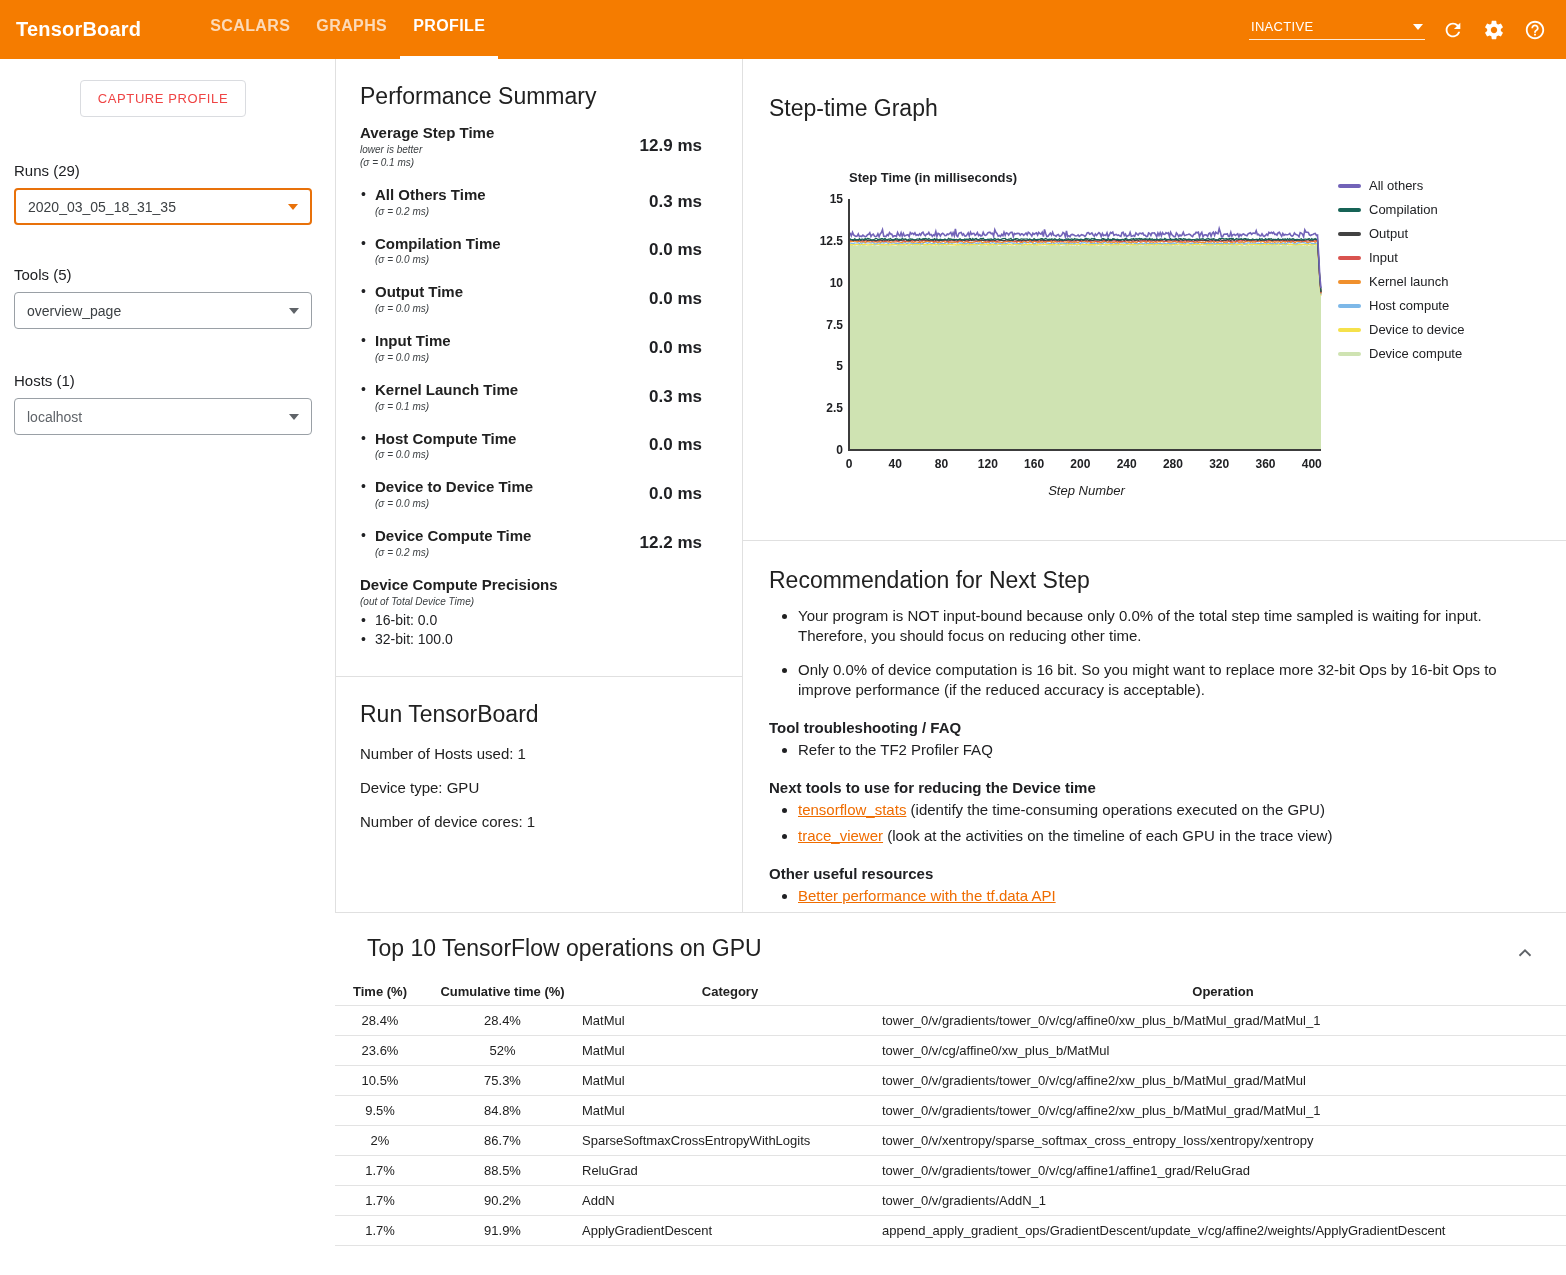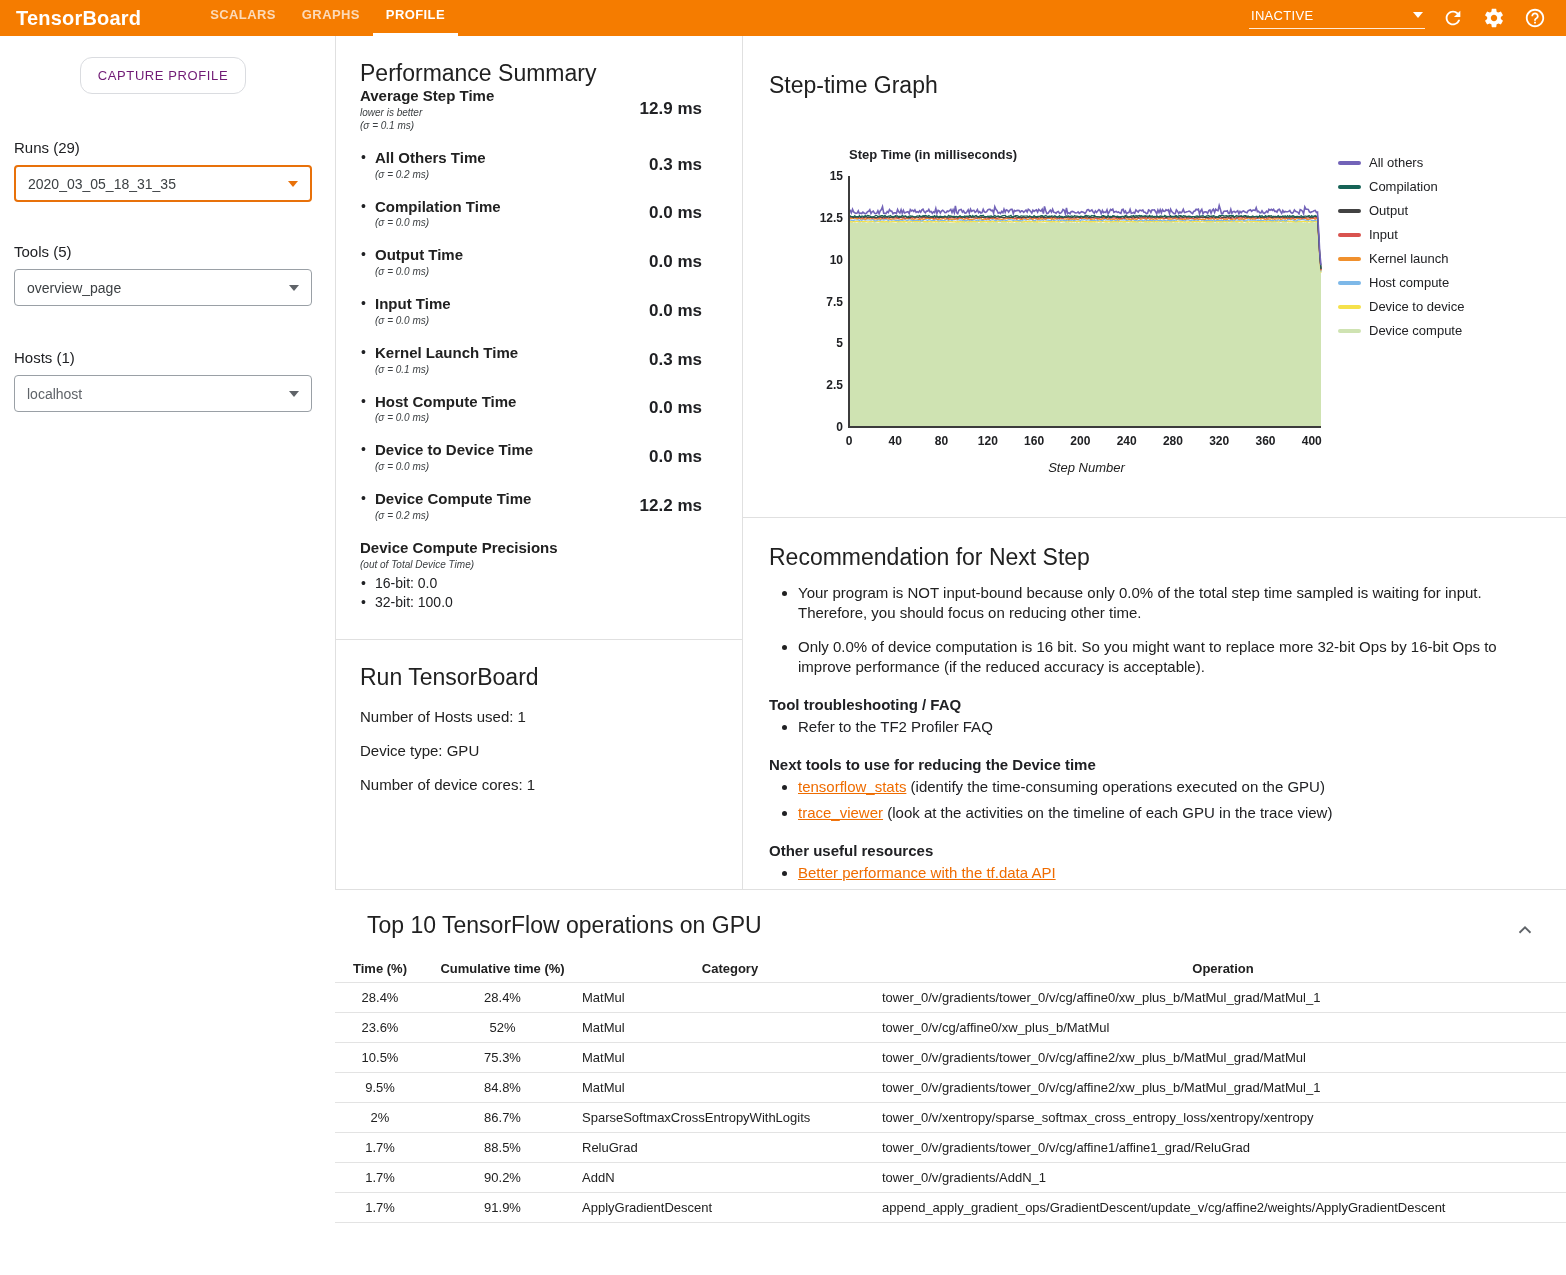--- a/index.html
+++ b/index.html
@@ -1,24 +1,24 @@
 <!DOCTYPE html>
 <html><head>
 <meta charset="utf-8">
 <style>
   * { margin:0; padding:0; box-sizing:border-box; }
   html,body { background:#fff; }
   body { font-family:"Liberation Sans", sans-serif; color:#202124; }
   .app { width:1566px; height:1275px; overflow:hidden; background:#fff; }
 
   
-  .topbar { height:36px; background:#f57c00; display:flex; align-items:stretch; color:#fff; padding:0 18px 0 16px; }
+  .topbar { height:59px; background:#f57c00; display:flex; align-items:stretch; color:#fff; padding:0 18px 0 16px; }
   .brand { font-size:20px; font-weight:700; align-self:center; margin-right:56px; letter-spacing:0.2px; }
   .tabs { display:flex; align-items:stretch; }
-  .tab { display:flex; align-items:center; padding:8px 13px; font-size:13px; font-weight:700; letter-spacing:0.4px;
+  .tab { display:flex; align-items:center; padding:8px 13px; font-size:16px; font-weight:700; letter-spacing:0.4px;
          color:rgba(255,255,255,0.72); cursor:pointer; border-bottom:3px solid transparent; padding-top:3px; }
   .tab.active { color:#fff; border-bottom-color:#fff; }
   .topbar-right { margin-left:auto; display:flex; align-items:center; gap:15px; }
   .status-select { width:176px; display:flex; align-items:center; justify-content:space-between; font-size:13px;
                    color:#fff; border-bottom:1px solid rgba(255,255,255,0.85); padding:0 2px 5px 2px; cursor:pointer; letter-spacing:0.3px; }
   .caret { width:0; height:0; border-left:5px solid transparent; border-right:5px solid transparent; border-top:6px solid #fff; }
   .icon-btn { background:none; border:none; width:26px; height:26px; cursor:pointer; display:flex; align-items:center; justify-content:center; padding:0; }
   .icon-btn svg { width:22px; height:22px; fill:#fff; }
 
   
@@ -26,39 +26,39 @@
   .sidebar { width:335px; flex-shrink:0; padding:0 23px 0 14px; }
   .main { flex:1; min-width:0; display:flex; flex-direction:column; }
   .main-top { display:flex; align-items:stretch; height:853px; }
   .left-col { width:408px; flex-shrink:0; border-left:1px solid #e0e0e0; border-right:1px solid #e0e0e0;
               padding:24px 40px 0 24px; }
   .right-col { flex:1; min-width:0; padding:36px 40px 0 26px; }
   .bottom-sec { border-top:1px solid #e0e0e0; position:relative; padding-top:22px; flex:1; }
 
   
   .capture-btn { display:block; margin:21px auto 0 auto; width:166px; height:37px; background:#fff;
-                 border:1px solid #dadce0; border-radius:12px; font-family:inherit; font-size:13px; font-weight:500;
-                 letter-spacing:0.6px; color:#701a75; cursor:pointer; }
+                 border:1px solid #dadce0; border-radius:4px; font-family:inherit; font-size:13px; font-weight:500;
+                 letter-spacing:0.6px; color:#ef4444; cursor:pointer; }
   .side-label { margin-top:45px; font-size:15px; color:#202124; }
   .side-label.l2 { margin-top:41px; }
   .side-label.l3 { margin-top:43px; }
   .select { margin-top:9px; height:37px; border:1px solid #9aa0a6; border-radius:4px; display:flex; align-items:center;
             justify-content:space-between; padding:0 12px; font-size:14px; cursor:pointer; background:#fff; }
   .select .caret { border-top-color:#5f6368; }
   .select.runs { border:2px solid #e8710a; color:#202124; }
   .select.runs .caret { border-top-color:#e8710a; }
   .select .val { color:#3c4043; }
   .select.hosts .val { color:#5f6368; }
 
   
   h1.sec-title { font-size:23px; font-weight:400; color:#212121; }
 
   
   .metric { display:flex; justify-content:space-between; align-items:center; margin-bottom:17px; }
-  .metrics { }
+  .metrics { margin-top:14px; }
   .metric-label { font-size:15px; font-weight:700; color:#212121; line-height:1.25; }
   .metric-sub { font-size:10px; font-style:italic; color:#3c4043; line-height:1.3; }
   .metric-value { font-size:17px; font-weight:700; white-space:nowrap; }
   .metric.bulleted .metric-text { padding-left:15px; position:relative; }
   .metric.bulleted .metric-text::before { content:"•"; position:absolute; left:1px; top:0; font-size:14px; }
   .precisions { }
   .precisions .metric-sub { margin-bottom:3px; }
   .plist { list-style:none; }
   .plist li { font-size:14px; padding-left:15px; position:relative; line-height:1.42; }
   .plist li::before { content:"•"; position:absolute; left:1px; }

